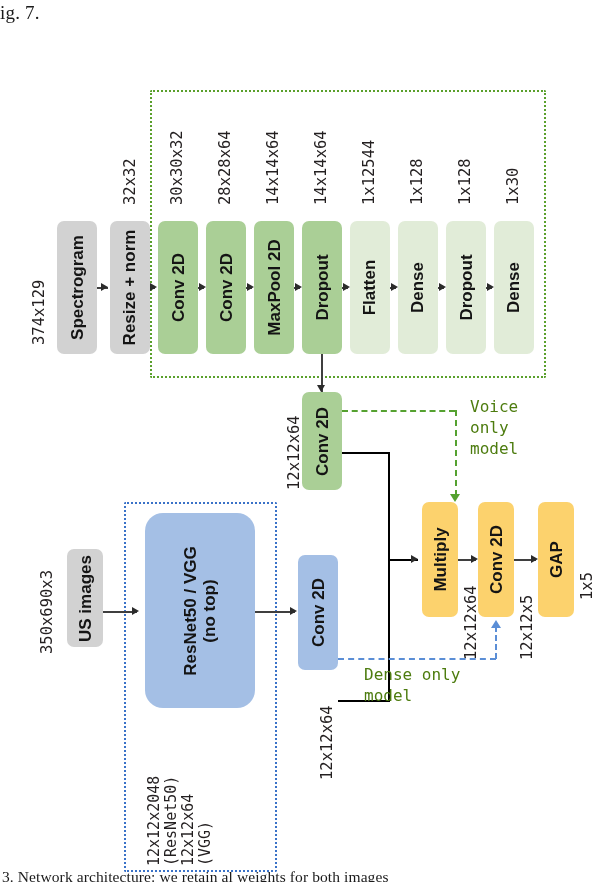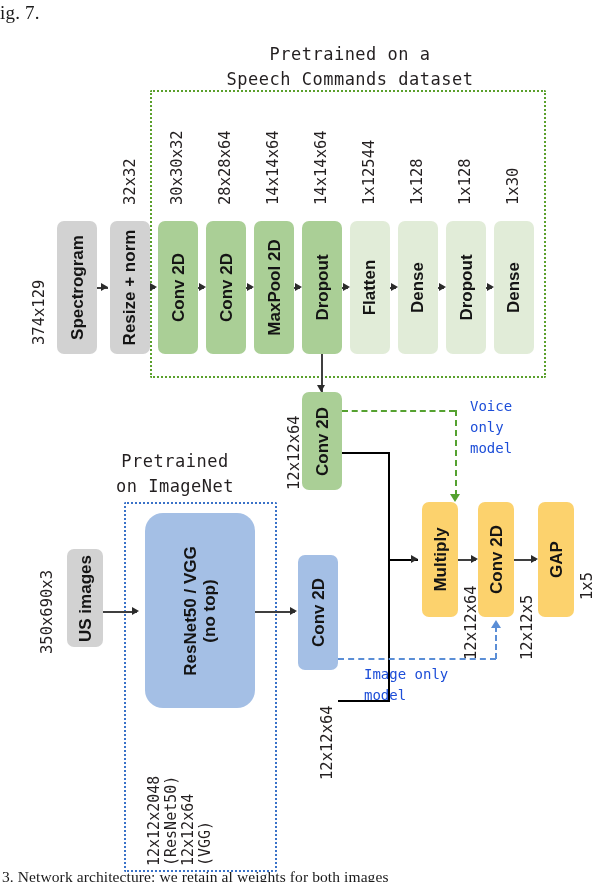--- a/index.html
+++ b/index.html
@@ -125,35 +125,33 @@
     border-top:8px solid #55a130;
   }
   .ah-b-up {
     position:absolute; width:0;height:0;
     border-left:5px solid transparent; border-right:5px solid transparent;
     border-bottom:8px solid #5b8ed6;
   }
 
   .note {
     font-family: "DejaVu Sans Mono", monospace;
-    font-size: 14px;
+    font-size: 16px;
     line-height: 21px;
-    color: #1d4ed8;
+    color: #4d7c0f;
     white-space: pre;
   }
 </style>
 </head>
 <body>
 
 <div id="stage">
 
   <div class="abs serif fig-label">ig. 7.</div>
 
-  <div class="abs mono title-block" style="left:180px; top:42px; width:340px;">Pretrained on a
-Speech Commands dataset</div>
 
   <div class="abs region green-r" style="left:150px; top:90px; width:396px; height:288px;"></div>
 
   <div class="abs region blue-r" style="left:124px; top:502px; width:153px; height:370px;"></div>
 
   <div class="abs dim" style="left:30px;  top:345px;">374x129</div>
   <div class="abs dim" style="left:121px; top:205px;">32x32</div>
   <div class="abs dim" style="left:168px; top:205px;">30x30x32</div>
   <div class="abs dim" style="left:216px; top:205px;">28x28x64</div>
   <div class="abs dim" style="left:264px; top:205px;">14x14x64</div>
@@ -240,22 +238,20 @@
   </div>
 
   <div class="dash-g-h" style="left:342px; top:410px; width:113px;"></div>
   <div class="dash-g-v" style="left:455px; top:410px; height:86px;"></div>
   <div class="ah-g-down" style="left:450px; top:494px;"></div>
 
   <div class="abs note" style="left:470px; top:396px;">Voice
 only
 model</div>
 
-  <div class="abs mono title-block" style="left:80px; top:449px; width:190px; text-align:center;">Pretrained
-on ImageNet</div>
 
   <div class="abs dim" style="left:38px;  top:654px;">350x690x3</div>
 
   <div class="abs node grey" style="left:67px; top:549px; width:36px; height:98px;">
     <span class="lbl">US images</span>
   </div>
 
   <div class="abs node blue" style="left:145px; top:513px; width:110px; height:195px; border-radius:18px;">
     <span class="lbl">ResNet50 / VGG
 (no top)</span>
@@ -308,18 +304,18 @@
   <div class="abs node yellow" style="left:538px; top:502px; width:36px; height:115px;">
     <span class="lbl">GAP</span>
   </div>
 
   <div class="abs dim" style="left:578px; top:600px;">1x5</div>
 
   <div class="dash-b-h" style="left:338px; top:658px; width:158px;"></div>
   <div class="dash-b-v" style="left:495px; top:626px; height:33px;"></div>
   <div class="ah-b-up" style="left:491px; top:620px;"></div>
 
-  <div class="abs note" style="left:364px; top:664px;">Image only
+  <div class="abs note" style="left:364px; top:664px;">Dense only
 model</div>
 
   <div class="abs serif caption">3. Network architecture: we retain al weights for both images</div>
 
 </div>
 
 </body></html>

